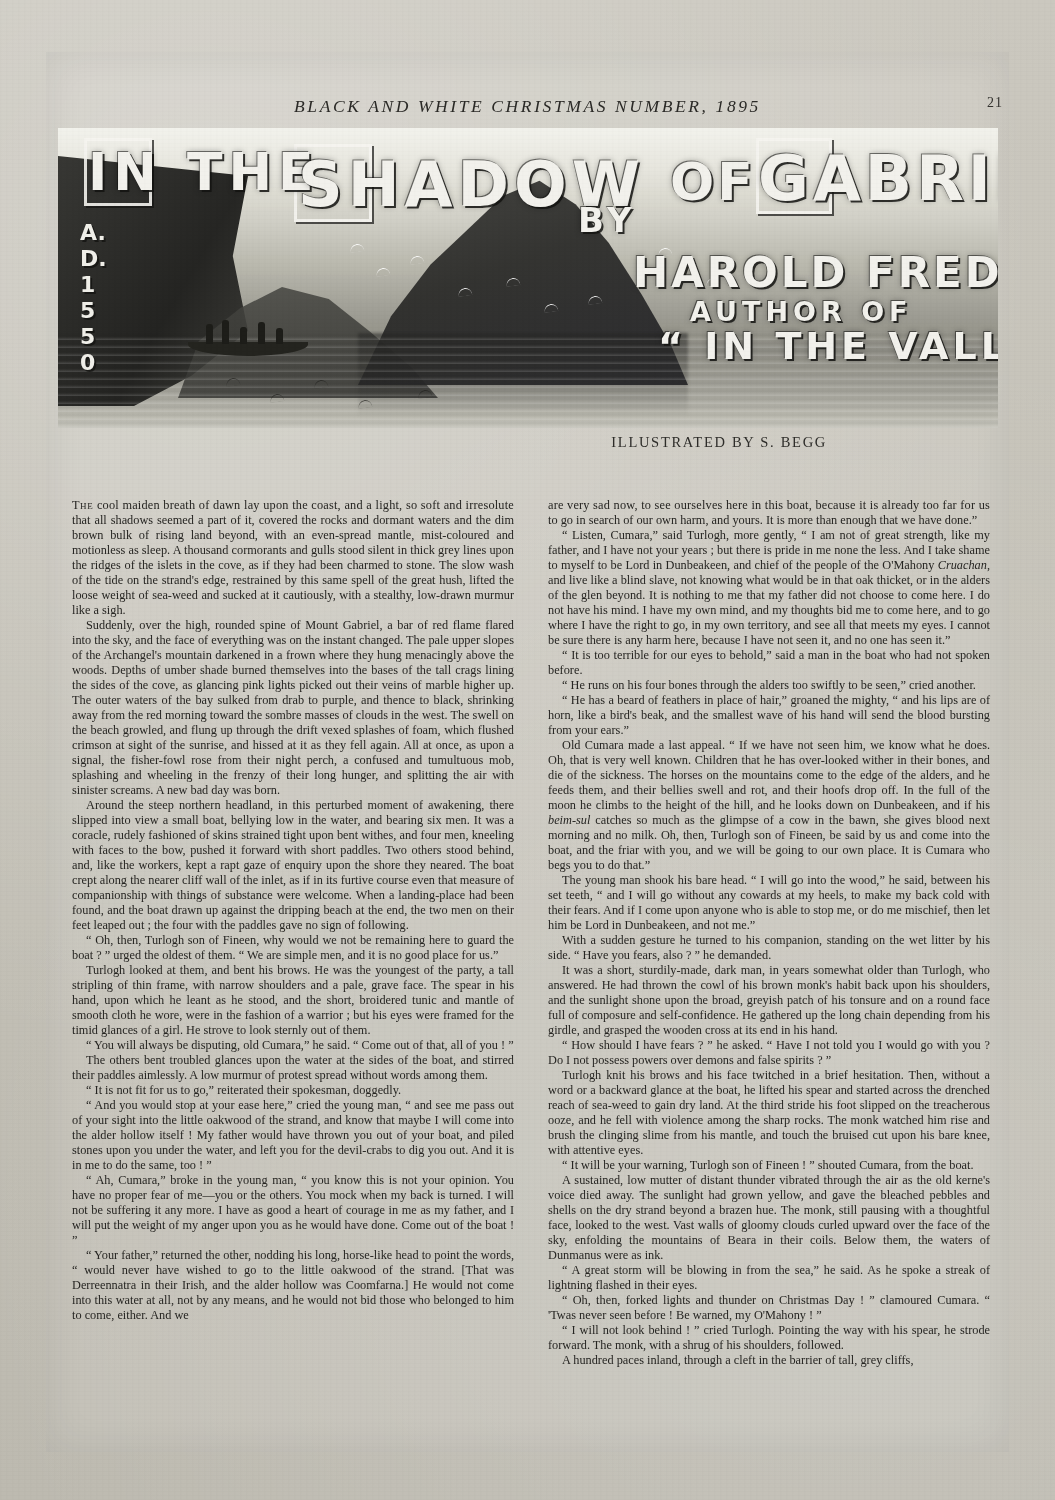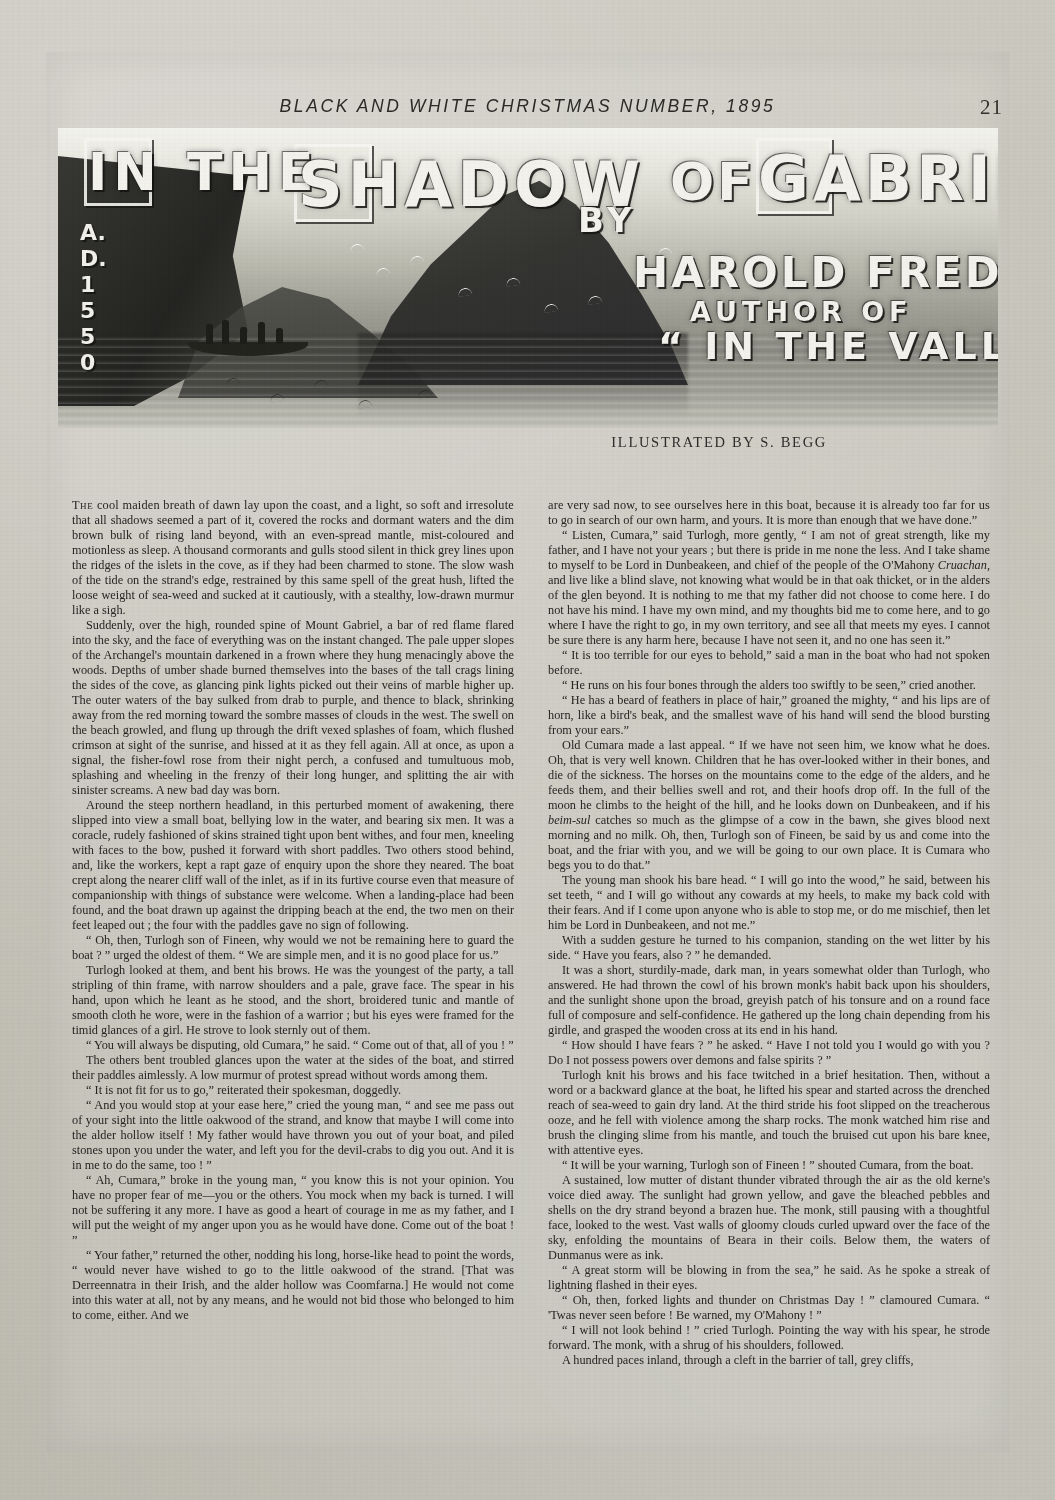--- a/index.html
+++ b/index.html
@@ -42,32 +42,32 @@
   }
 
   
   .running-head {
     position: absolute;
     left: 0; right: 0;
     top: 96px;
     text-align: center;
   }
   .running-head .title {
-    font-family: Liberation Sans, sans-serif;
+    font-family: Liberation Serif, serif;
     font-style: italic;
     font-size: 17.5px;
     letter-spacing: 2.6px;
     color: #2b2a27;
     white-space: nowrap;
   }
   .folio {
     position: absolute;
     right: 52px;
     top: 95px;
-    font-size: 21px;
+    font-size: 14px;
     letter-spacing: 1px;
     color: #33322e;
   }
 
   
   .headpiece {
     position: absolute;
     left: 58px;
     top: 128px;
     width: 940px;

